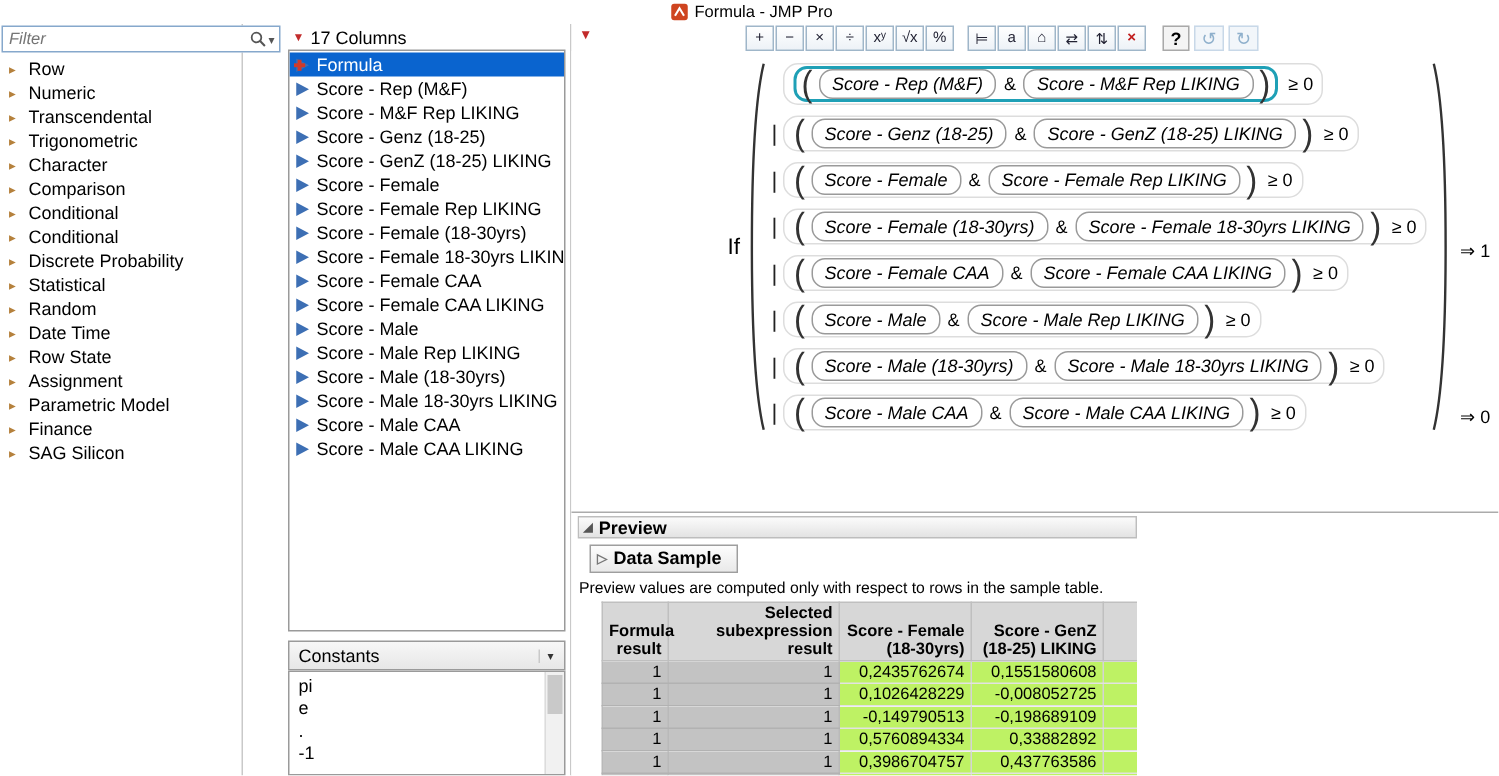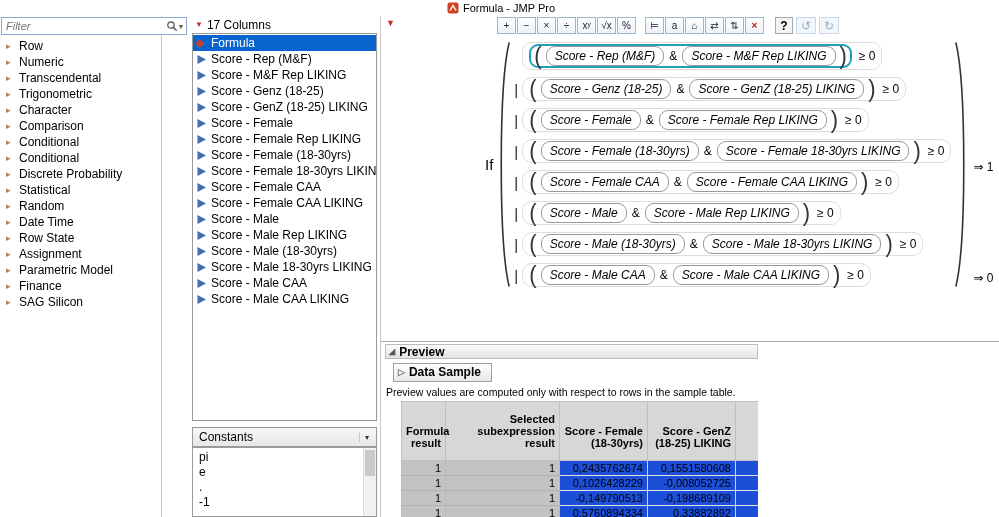--- a/index.html
+++ b/index.html
@@ -89,22 +89,22 @@
   .pv-header { height:15px; background:linear-gradient(#fbfbfb,#e3e3e3); border:1px solid #bdbdbd;
     display:flex; align-items:center; gap:4px; padding-left:3px; font-weight:bold; }
   .pv-tri { color:#555; font-size:8px; line-height:1; }
   .ds-btn { margin:4px 0 0 8px; display:inline-flex; align-items:center; gap:4px;
     border:1px solid #9e9e9e; background:linear-gradient(#fdfdfd,#e9e9e9);
     font-weight:bold; padding:1px 10px 2px 4px; }
   .ds-tri { color:#777; font-size:9px; line-height:1; }
   .pv-note { font-size:10.5px; margin:4px 0 3px 1px; white-space:nowrap; }
   table.pv { border-collapse:collapse; margin-left:16px; table-layout:fixed; width:390px; }
   .pv th { background:#d7d7d7; border:1px solid #bfbfbf; font-size:11px; font-weight:bold;
-    text-align:right; padding:11px 4px; white-space:pre-line; line-height:12px; vertical-align:bottom; }
-  .pv td { font-size:11px; text-align:right; padding:0 4px; height:15px; background:#1d4ed8;
+    text-align:right; padding:1px 4px; white-space:pre-line; line-height:12px; vertical-align:bottom; }
+  .pv td { font-size:11px; text-align:right; padding:0 4px; height:15px; background:#bef264;
     border-left:1px solid #d4d4d4; border-right:1px solid #d4d4d4; border-bottom:1px solid #e2e2e2;
     white-space:nowrap; overflow:hidden; }
   .pv td.shaded { background:#c3c3c3; border-bottom-color:#b2b2b2; border-left-color:#b9b9b9; border-right-color:#b9b9b9; }
   .pv th:nth-child(1), .pv td:nth-child(1) { width:44px; }
   .pv th:nth-child(2), .pv td:nth-child(2) { width:114px; }
   .pv th:nth-child(3), .pv td:nth-child(3) { width:88px; }
   .pv th:nth-child(4), .pv td:nth-child(4) { width:88px; }
   .pv th:nth-child(5), .pv td:nth-child(5) { width:56px; }
 </style>
 </head>

